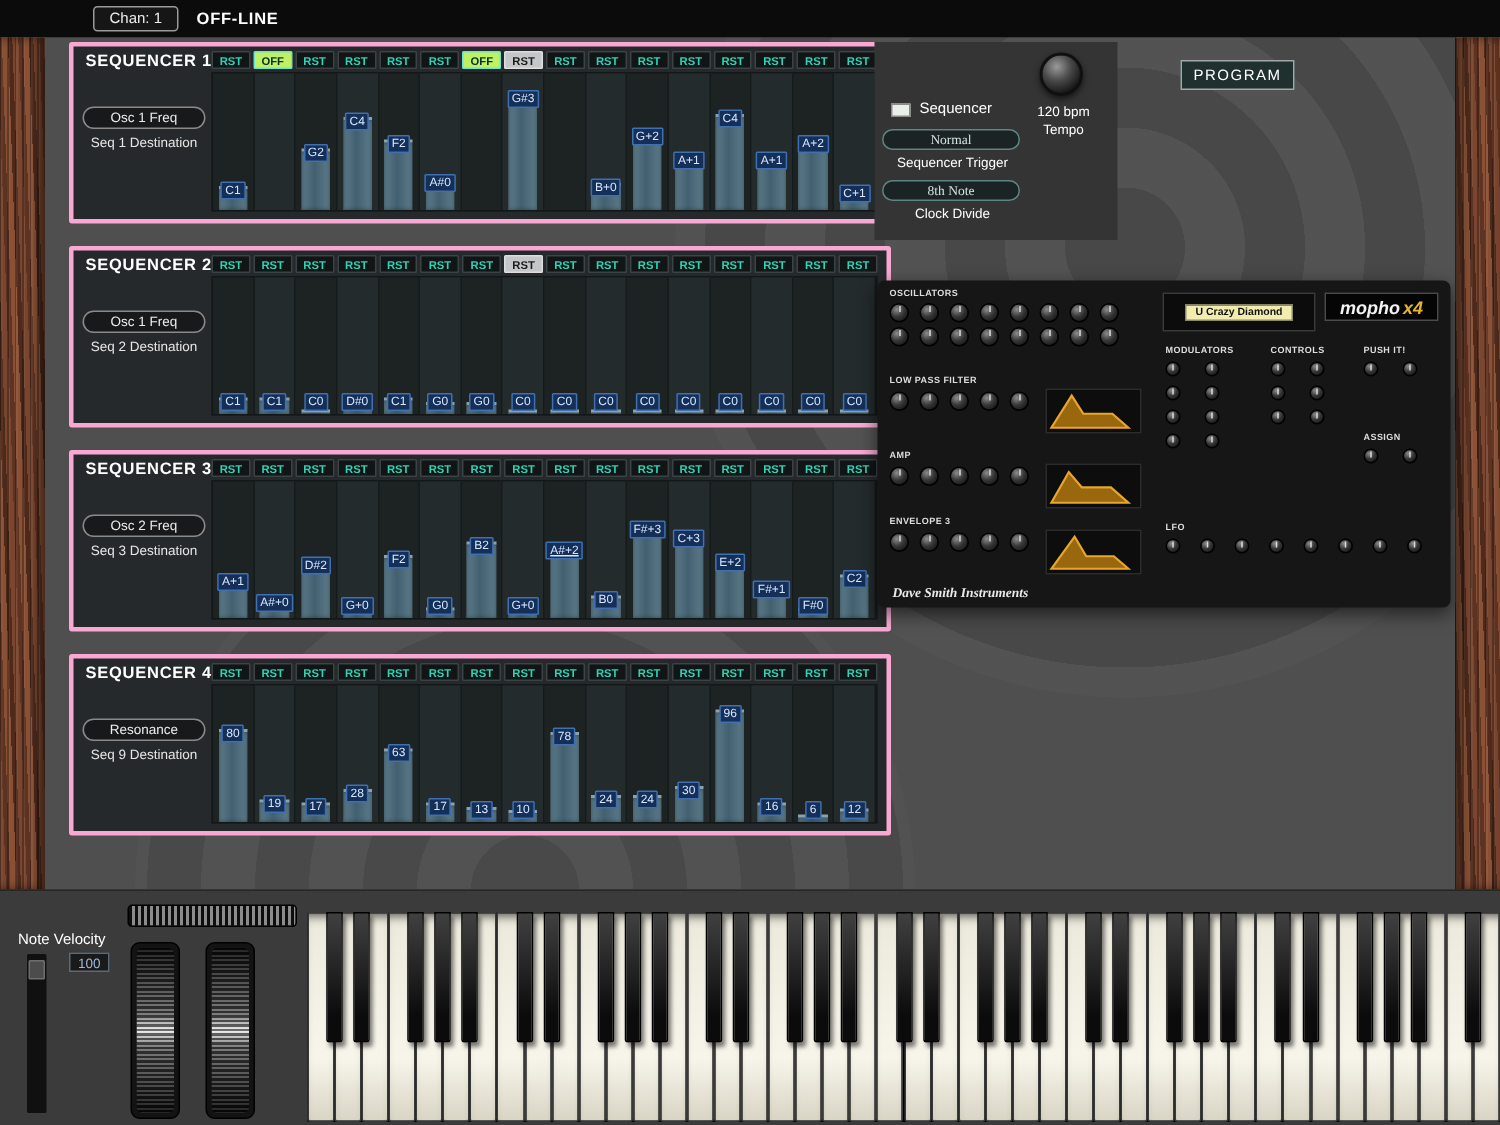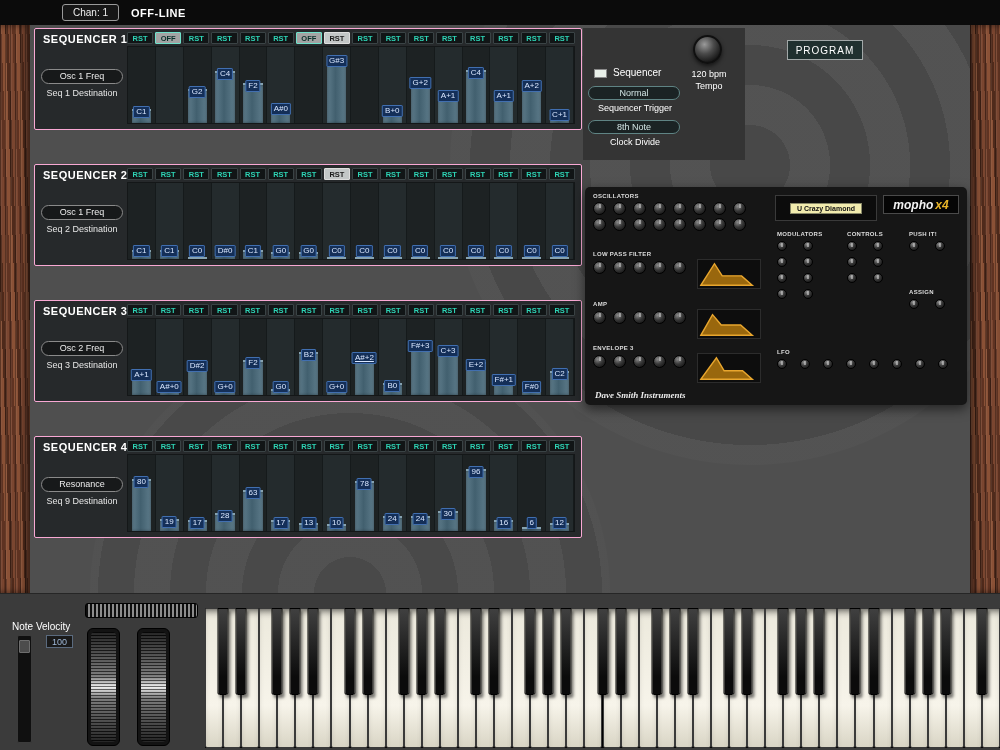--- a/index.html
+++ b/index.html
@@ -29,50 +29,50 @@
   
   .workspace { position:absolute; left:30px; top:25px; width:940px; height:568px; background:#4f4f4f; overflow:hidden; }
   .workspace::before { content:""; position:absolute; right:-80px; top:-160px; width:600px; height:600px;
       border-radius:50%; pointer-events:none;
       background:repeating-radial-gradient(circle, rgba(0,0,0,.09) 0 40px, rgba(150,150,150,.05) 40px 80px); }
   .workspace::after { content:""; position:absolute; left:60px; bottom:-260px; width:520px; height:520px;
       border-radius:50%; pointer-events:none;
       background:repeating-radial-gradient(circle, rgba(0,0,0,.08) 0 36px, rgba(150,150,150,.04) 36px 72px); }
 
   
-  .seq-panel { position:absolute; left:4px; width:548px; height:102px; background:#26292b;
-               border:1px solid #f9a8d4; border-radius:2px; z-index:2; }
+  .seq-panel { position:absolute; left:16px; width:548px; height:121px; background:#26292b;
+               border:3px solid #f9a8d4; border-radius:2px; z-index:2; }
   .seq-title { position:absolute; left:8px; top:4px; color:#fff; font-weight:bold; font-size:11px; letter-spacing:.5px; }
   .seq-dest-btn { position:absolute; left:6px; top:40px; width:82px; height:15px; background:#17191a;
                   border:1px solid #8a8a8a; border-radius:8px; color:#ececec; font-family:inherit;
                   font-size:9px; line-height:13px; text-align:center; cursor:pointer; }
   .seq-dest-label { position:absolute; left:0; top:59px; width:94px; text-align:center; color:#e6e6e6; font-size:9px; }
   .step-button-row { position:absolute; left:92px; top:3px; right:6px; height:12px; display:flex; gap:2px; }
   .step-btn { flex:1; background:#111516; border:1px solid #3a4345; border-radius:1px; color:#2ed3b5;
               font-size:7.5px; font-weight:bold; display:flex; align-items:center; justify-content:center; cursor:pointer; }
-  .step-btn.active-off { background:#a3a3a3; color:#08312a; border-color:#6fe2cb; }
+  .step-btn.active-off { background:#bef264; color:#08312a; border-color:#6fe2cb; }
   .step-btn.active-rst { background:#c3c7c7; color:#1b1b1b; border-color:#dedede; }
   .step-bar-area { position:absolute; left:92px; top:17px; right:6px; bottom:5px; display:flex;
                    border:1px solid #141718; background:#1d2223; }
   .step-col { flex:1; position:relative; border-right:1px solid #151a1b; }
   .step-col:nth-child(even) { background:#242b2d; }
   .step-bar { position:absolute; bottom:0; left:14%; width:72%;
               background:linear-gradient(90deg,#5d7b8a,#42606f 45%,#5d7b8a);
               border-top:2px solid #87a3b1; box-shadow:inset 0 0 3px rgba(0,0,0,.4); }
   .step-note { position:absolute; left:50%; transform:translateX(-50%); z-index:3; background:#142f58;
                border:1px solid #416fb0; border-radius:1px; color:#d9e7ff; font-size:8px; line-height:10px;
                padding:0 2px; white-space:nowrap; }
 
   
   .transport { position:absolute; left:553px; top:3px; width:162px; height:132px; background:#343434; z-index:2; }
   .seq-checkbox { position:absolute; left:11px; top:41px; width:13px; height:9px; background:#e9f0e9;
                   border:1px solid #8a8a8a; cursor:pointer; }
   .seq-check-label { position:absolute; left:30px; top:39px; color:#fff; font-size:10px; }
   .combo { position:absolute; left:5px; width:92px; height:14px; background:#1b2324; border:1px solid #5f8484;
-           border-radius:7px; color:#d2e4e4; font-family:Liberation Sans, sans-serif; font-size:9px; line-height:12px;
+           border-radius:7px; color:#d2e4e4; font-family:Liberation Serif, serif; font-size:9px; line-height:12px;
            text-align:center; cursor:pointer; }
   .combo.trigger { top:58px; }
   .combo.clock   { top:92px; }
   .combo-label { position:absolute; left:0; width:104px; text-align:center; color:#fff; font-size:9px; }
   .combo-label.tl { top:75px; }
   .combo-label.cl { top:109px; }
   .tempo-knob { position:absolute; left:110px; top:7px; width:29px; height:29px; border-radius:50%;
                 background:radial-gradient(circle at 38% 30%, #9a9a9a 0%, #4a4a4a 40%, #0c0c0c 85%);
                 border:2px solid #101010; box-shadow:0 2px 4px rgba(0,0,0,.6); cursor:pointer; }
   .tempo-value { position:absolute; left:96px; top:41px; width:60px; text-align:center; color:#fff; font-size:9px; }

